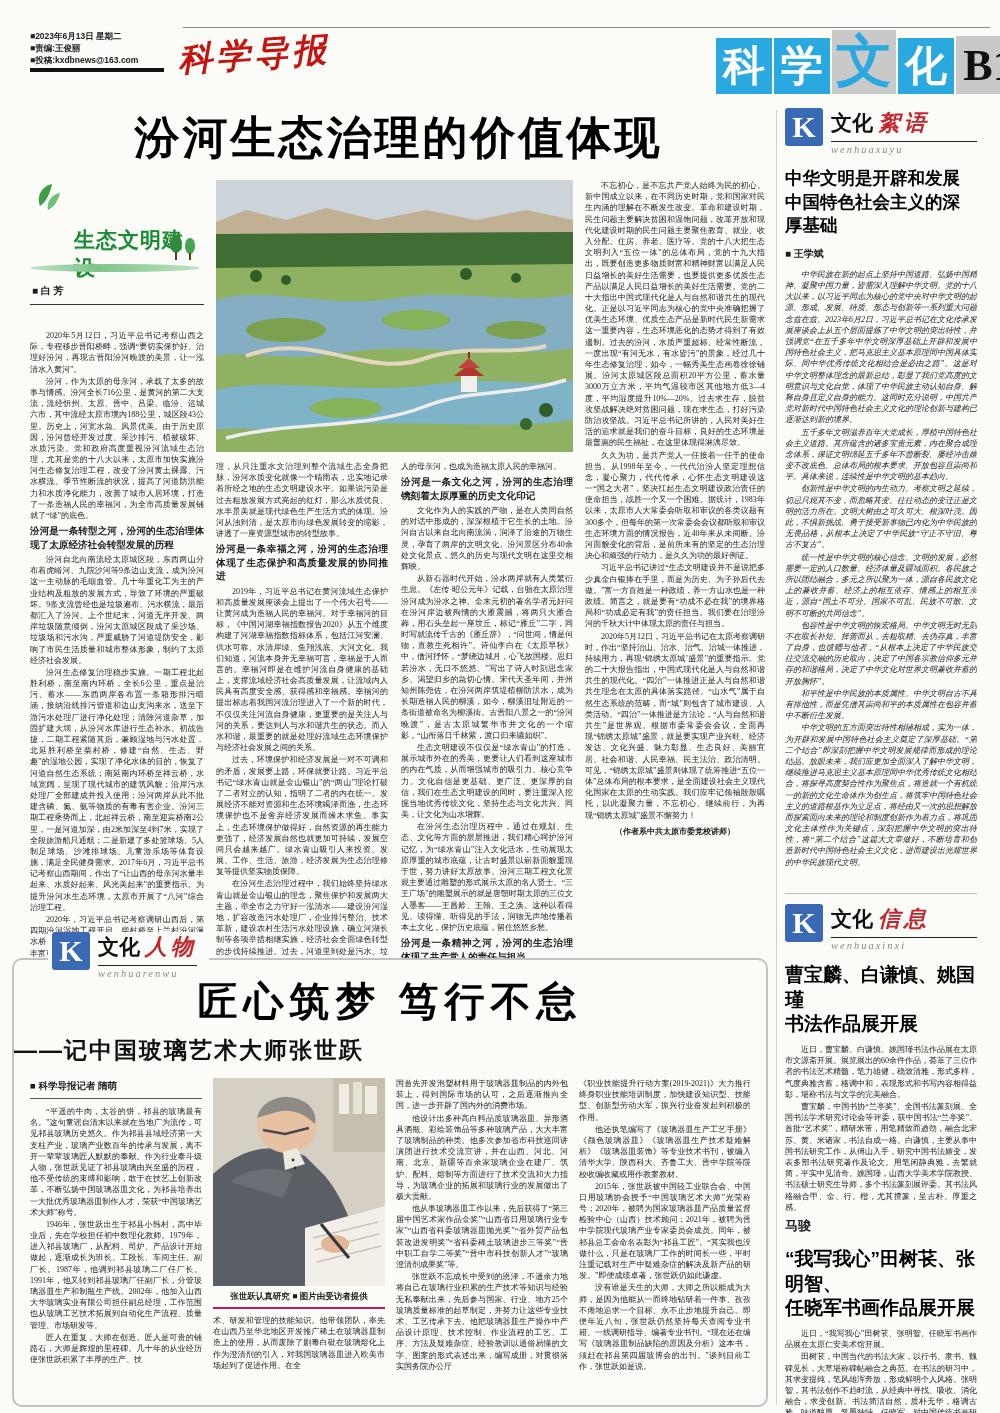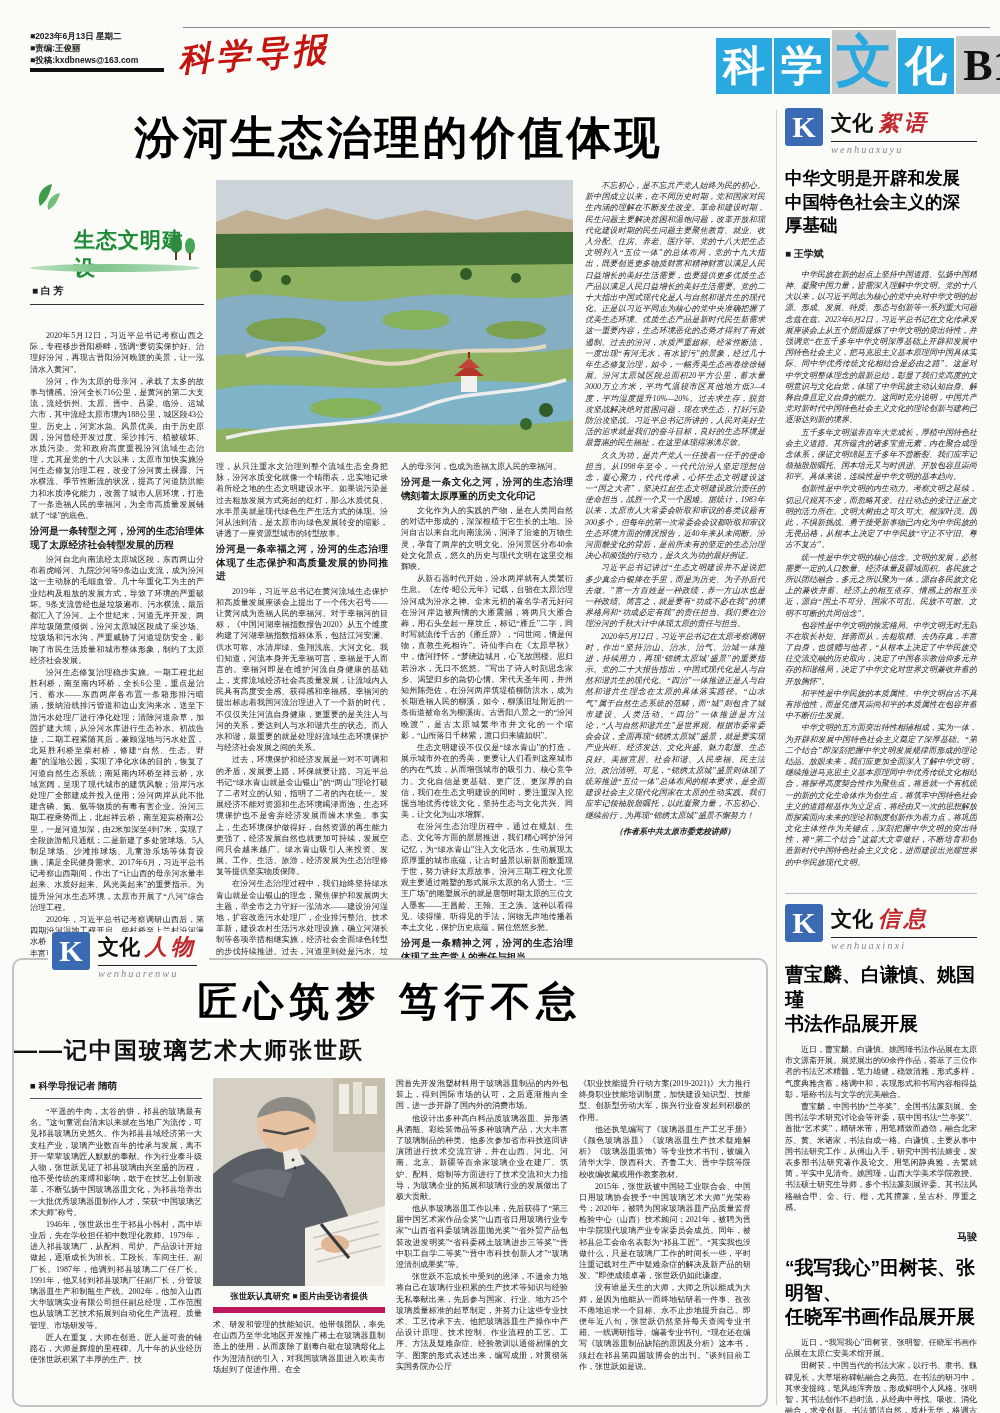--- a/index.html
+++ b/index.html
@@ -30,21 +30,21 @@
     line-height:1.4;text-indent:0;margin:3px 0;}
   .paras p.t-n{text-align:center;font-family:"Liberation Sans",sans-serif;font-weight:700;margin-top:5px;}
   .kai p{font-style:italic;}
   
   .vdivider{position:absolute;left:776px;top:110px;width:1px;height:1295px;background:#cfcfcf;}
   .main-headline{position:absolute;left:30px;top:108px;width:737px;text-align:center;
     font-family:"Liberation Sans",sans-serif;font-weight:900;font-size:45px;letter-spacing:3px;color:#000;}
   .fenhe-cols{position:absolute;left:30px;top:180px;width:737px;height:795px;display:flex;gap:12px;overflow:hidden;}
   .f-col1{width:174px;flex:none;}
   .f-mid{width:357px;flex:none;}
-  .f-col4{width:180px;flex:none;font-style:italic;}
+  .f-col4{width:180px;flex:none;}
   .eco-label{position:relative;height:100px;}
   .eco-leaves{position:absolute;left:2px;top:0;}
   .eco-text{position:absolute;left:4px;top:46px;font-family:"Liberation Sans",sans-serif;
     font-weight:900;font-size:21px;color:#1d8a35;letter-spacing:1px;text-shadow:0 1px 0 #d7ecd9;margin-left:40px;}
   .eco-trees{position:absolute;right:6px;top:52px;}
   .eco-hill{position:absolute;left:0;top:84px;width:170px;height:8px;
     background:linear-gradient(90deg,#bfe3c4,#7cc48a 40%,#bfe3c4);border-radius:50%;}
   .author-row{font-family:"Liberation Sans",sans-serif;font-weight:700;font-size:10px;
     border-bottom:1.5px solid #333;padding:4px 0 6px 2px;margin-bottom:25px;}
   .photo1{width:357px;height:272px;margin-bottom:9px;display:block;}
@@ -73,27 +73,27 @@
   .renwu-headline{text-align:center;font-family:"Liberation Sans",sans-serif;font-weight:900;
     font-size:40px;letter-spacing:6px;margin-top:14px;color:#000;}
   .renwu-subtitle{text-align:left;font-family:"Liberation Sans",sans-serif;font-weight:600;
     font-size:23px;letter-spacing:2px;margin-top:6px;color:#111;}
   .renwu-cols{display:flex;gap:11px;margin:12px 16px 0 16px;height:330px;overflow:hidden;}
   .r-col{width:172px;flex:none;}
   .byline-row{font-family:"Liberation Sans",sans-serif;font-weight:700;font-size:9.5px;
     border-bottom:1px solid #555;padding:2px 0 5px 0;margin-bottom:7px;}
   .photo2{width:172px;height:208px;display:block;}
   .photo-caption{font-family:"Liberation Sans",sans-serif;font-weight:700;font-size:8.5px;
-    text-align:center;padding:5px 0 4px 0;border-bottom:6px solid #be185d;margin-bottom:6px;}
+    text-align:center;padding:5px 0 4px 0;border-bottom:2px solid #be185d;margin-bottom:6px;}
   
   .xinxi{position:absolute;left:785px;top:893px;width:192px;height:520px;overflow:hidden;}
   .xinxi-divider{height:1px;background:#bbb;margin-bottom:10px;}
   .news-title{font-family:"Liberation Sans",sans-serif;font-weight:900;font-size:19px;
     line-height:1.3;white-space:pre-line;margin:12px 0 7px 0;color:#000;}
-  .sig{text-align:right;font-family:"Liberation Sans",sans-serif;font-weight:700;font-size:10px;margin-top:17px;}
+  .sig{text-align:left;font-family:"Liberation Sans",sans-serif;font-weight:700;font-size:13px;margin-top:4px;}
 </style>
 </head>
 <body>
 
 <div class="top-rule"></div>
 <div class="dateblock">
   <div class="row">■2023年6月13日  星期二</div>
   <div class="row">■责编:王俊丽</div>
   <div class="row">■投稿:kxdbnews@163.com</div>
 </div>
@@ -208,21 +208,21 @@
       </div>
       <div class="sec-roman">wenhuaxuyu</div>
     </div>
   </div>
   <div class="xuyu-title">中华文明是开辟和发展
 中国特色社会主义的深厚基础</div>
   <div class="mini-byline">■ 王学斌</div>
   <div class="paras kai">
 
   <p class="t-p">中华民族在新的起点上坚持中国道路、弘扬中国精神、凝聚中国力量，皆需深入理解中华文明。党的十八大以来，以习近平同志为核心的党中央对中华文明的起源、形成、发展、特质、形态与创新等一系列重大问题念兹在兹。2023年6月2日，习近平总书记在文化传承发展座谈会上从五个层面提炼了中华文明的突出特性，并强调党“在五千多年中华文明深厚基础上开辟和发展中国特色社会主义，把马克思主义基本原理同中国具体实际、同中华优秀传统文化相结合是必由之路”。这是对中华文明整体理念的最新总结，彰显了我们党高度的文明意识与文化自觉，体现了中华民族主动认知自身、解释自身且定义自身的能力。这同时充分说明，中国共产党对新时代中国特色社会主义文化的理论创新与建构已逐渐达到新的境界。</p>
-      <p class="t-p">五千多年文明滋养百年大党成长，厚植中国特色社会主义道路。其所蕴含的诸多宝贵元素，内在聚合成理念体系，保证文明绵延五千多年不曾断裂、我们应牢记领袖殷殷嘱托、国本培元又与时俱进、开放包容且崇尚和平。具体来说，连续性是中华文明的基本趋向。</p>
+      <p class="t-p">五千多年文明滋养百年大党成长，厚植中国特色社会主义道路。其所蕴含的诸多宝贵元素，内在聚合成理念体系，保证文明绵延五千多年不曾断裂、屡经冲击嬗变不改底色、总体布局的根本要求、开放包容且崇尚和平。具体来说，连续性是中华文明的基本趋向。</p>
       <p class="t-p">创新性是中华文明的内生动力。考察文明之延续，切忌只观其不变，而忽略其变。往往动态的变迁正是文明的活力所在。文明大树由之可久可大、根深叶茂。因此，不惧新挑战、勇于接受新事物已内化为中华民族的无畏品格，从根本上决定了中华民族“守正不守旧、尊古不复古”。</p>
       <p class="t-p">统一性是中华文明的核心信念。文明的发展，必然需要一定的人口数量、经济体量及疆域面积。各民族之所以团结融合，多元之所以聚为一体，源自各民族文化上的兼收并蓄、经济上的相互依存、情感上的相互亲近，源自“国土不可分、国家不可乱、民族不可散、文明不可断的共同信念”。</p>
       <p class="t-p">包容性是中华文明的恢宏格局。中华文明无时无刻不在取长补短、择善而从，去粗取精、去伪存真，丰富了自身，也馈赠与他者，“从根本上决定了中华民族交往交流交融的历史取向，决定了中国各宗教信仰多元并存的和谐格局，决定了中华文化对世界文明兼收并蓄的开放胸怀”。</p>
       <p class="t-p">和平性是中华民族的本质属性。中华文明自古不具有排他性，而是凭借其崇尚和平的本质属性在包容并蓄中不断衍生发展。</p>
       <p class="t-p">中华文明的五方面突出特性相辅相成，实为一体，为开辟和发展中国特色社会主义奠定了深厚基础。“第二个结合”即深刻把握中华文明发展规律而形成的理论结晶。放眼未来，我们应更加全面深入了解中华文明，继续推进马克思主义基本原理同中华优秀传统文化相结合，将探寻高度契合性作为聚焦点，将造就一个有机统一的新的文化生命体作为创生点，将筑牢中国特色社会主义的道路根基作为立足点，将经由又一次的思想解放而探索面向未来的理论和制度创新作为着力点，将巩固文化主体性作为关键点，深刻把握中华文明的突出特性，将“第二个结合”这篇大文章做好，不断培育和创造新时代中国特色社会主义文化，进而建设出光耀世界的中华民族现代文明。</p>
     </div>
 </div>
 
 <div class="renwu-box">
   <div class="renwu-label sec-h">

